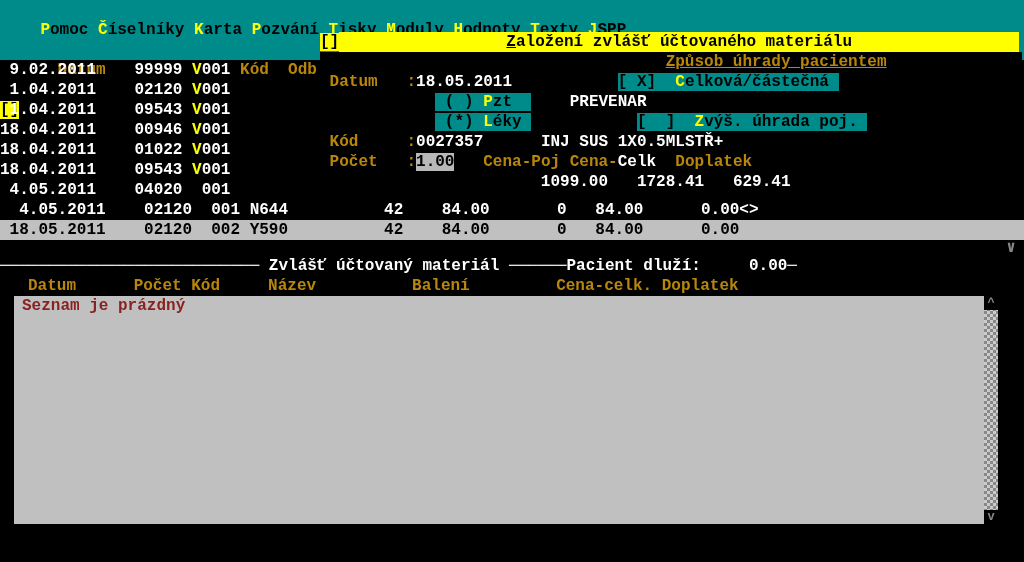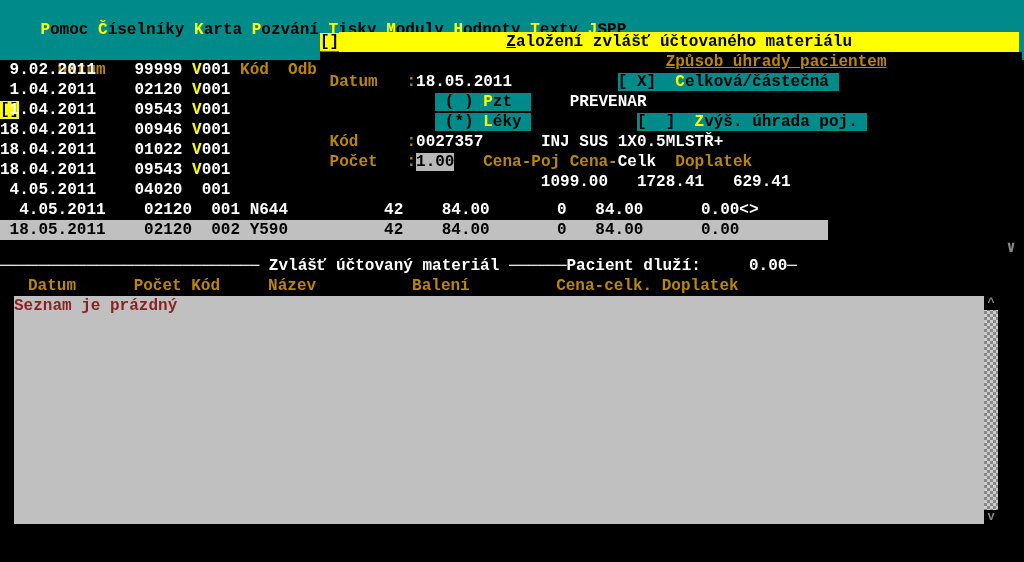--- a/index.html
+++ b/index.html
@@ -33,38 +33,38 @@
     top: 20px;
     left: 320px;
     width: 702px;
     margin-top: 12px;
   }
   .dialog-body { background: #000; }
   .sel { background: #C0C0C0; color: #000; }
   .fkeys { position: absolute; top: 540px; left: 0; white-space: pre; }
   .fk { background:#008b8b; color:#000; }
   .midrow { position: absolute; top: 200px; left:0; width:1024px; white-space: pre;}
-  .midrow2 { position: absolute; top: 220px; left:0; width:828px; white-space: pre;}
+  .midrow2 { position: absolute; top: 220px; left:0; width:1024px; white-space: pre;}
   .divider { position:absolute; top:256px; left:0; width:1024px; white-space: pre; color:#fff;}
   .header2 { position:absolute; top:276px; left:0; width:848px; white-space: pre; margin-left: 28px;}
   .list-area {
     position:absolute; top:296px; left:14px; width:984px; height:228px;
     background:#C0C0C0;
   }
   .scroll-pattern {
     position:absolute; right:0; top:0; width:14px; height:228px;
     background: repeating-conic-gradient(#888 0% 25%, #ccc 0% 50%) 0 0/6px 6px;
   }
   .up-caret, .dn-caret {
     position:absolute; right:0; width:14px; height:14px; background:#000; color:#888;
     font-size:12px; text-align:center; line-height:14px;
   }
   .up-caret { top:0; }
   .dn-caret { bottom:0; }
-  .emptymsg { color:#8B2222; padding-left:0px; }
+  .emptymsg { color:#8B2222; padding-left:8px; }
   .inv { background:#b8b8b8; color:#000; }
 </style>
 </head>
 <body>
 
 <div class="screen">
 
   <div class="menu">
     <span class="hl">P</span><span>omoc</span> <span class="hl">Č</span><span>íselníky</span> <span class="hl">K</span><span>arta</span> <span class="hl">P</span><span>ozvání</span> <span class="hl">T</span><span>isky</span> <span class="hl">M</span><span>oduly</span> <span class="hl">H</span><span>odnoty</span> <span class="hl">T</span><span>exty</span> <span class="hl">J</span><span>SPP</span>
   </div>

